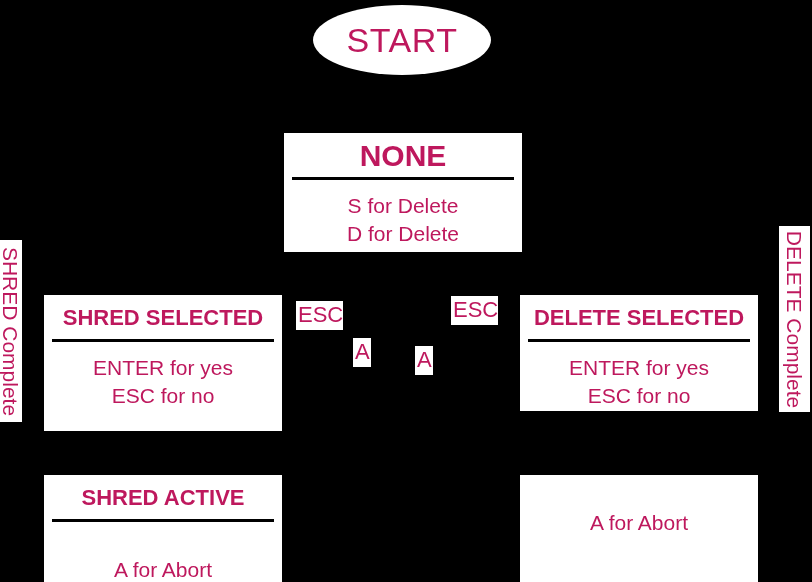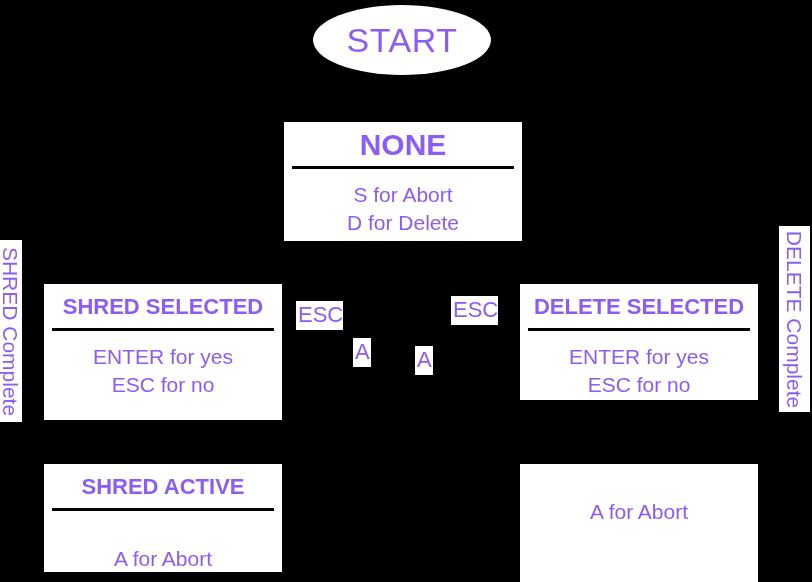--- a/index.html
+++ b/index.html
@@ -7,21 +7,21 @@
     padding: 0;
     background: #000000;
   }
   #canvas {
     position: relative;
     width: 812px;
     height: 582px;
     background: #000000;
     overflow: hidden;
     font-family: "Liberation Sans", sans-serif;
-    color: #8b5cf6;
+    color: #be185d;
   }
 
   
   .start-node {
     position: absolute;
     left: 313px;
     top: 5px;
     width: 178px;
     height: 70px;
     background: #ffffff;
@@ -35,20 +35,21 @@
     font-weight: 400;
     letter-spacing: 0.5px;
     line-height: 1;
   }
 
   
   .state-box {
     position: absolute;
     background: #ffffff;
     box-sizing: border-box;
+    margin-top: 11px;
   }
   .state-title {
     text-align: center;
     font-weight: bold;
     font-size: 22px;
     line-height: 1;
     padding-top: 12px;
     padding-bottom: 10px;
     border-bottom: 3px solid #000000;
     margin: 0 8px;
@@ -118,21 +119,21 @@
 
 <div id="canvas">
 
   <div class="start-node">
     <span class="start-label">START</span>
   </div>
 
   <div class="state-box" id="box-none">
     <div class="state-title">NONE</div>
     <div class="state-body">
-      <span class="line">S for Abort</span>
+      <span class="line">S for Delete</span>
       <span class="line">D for Delete</span>
     </div>
   </div>
 
   <div class="state-box" id="box-shred-sel">
     <div class="state-title">SHRED SELECTED</div>
     <div class="state-body">
       <span class="line">ENTER for yes</span>
       <span class="line">ESC for no</span>
     </div>

